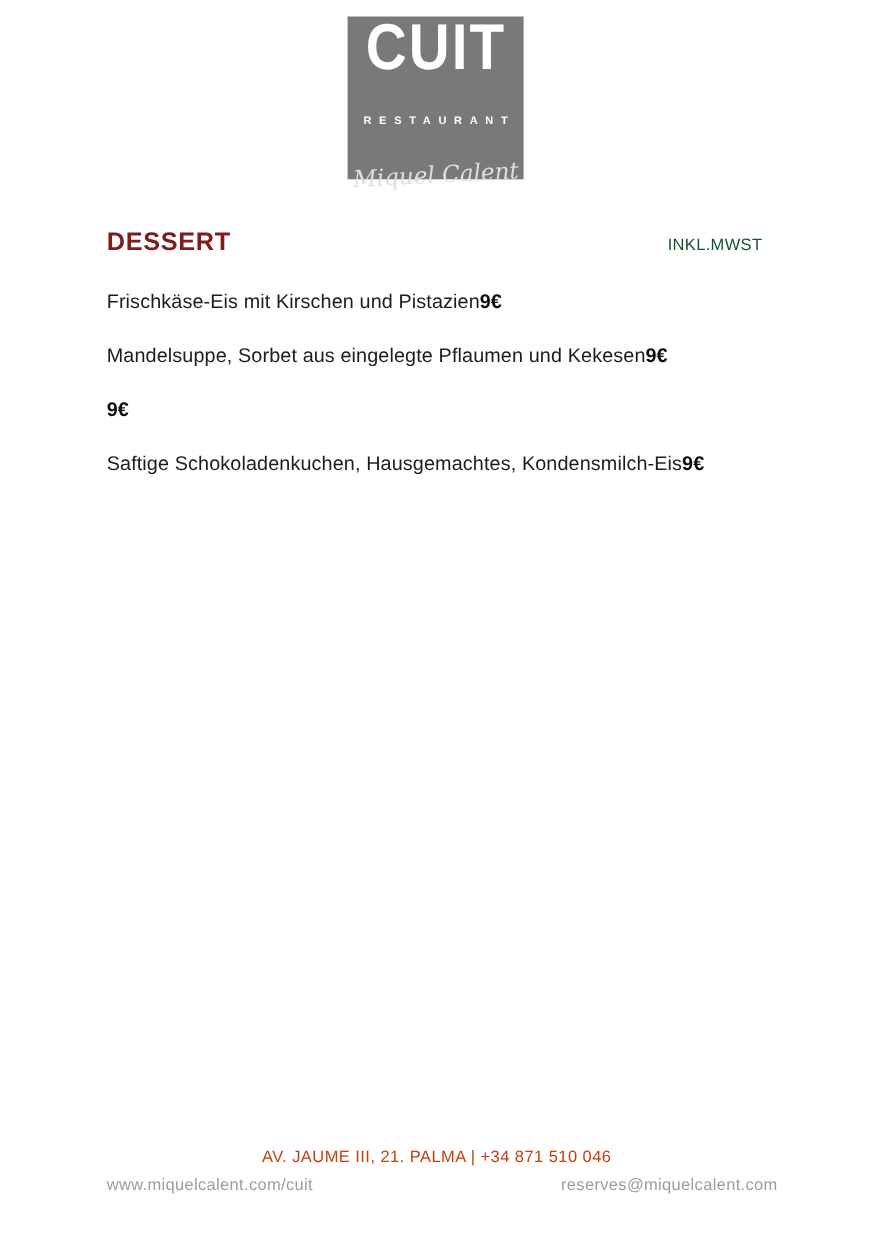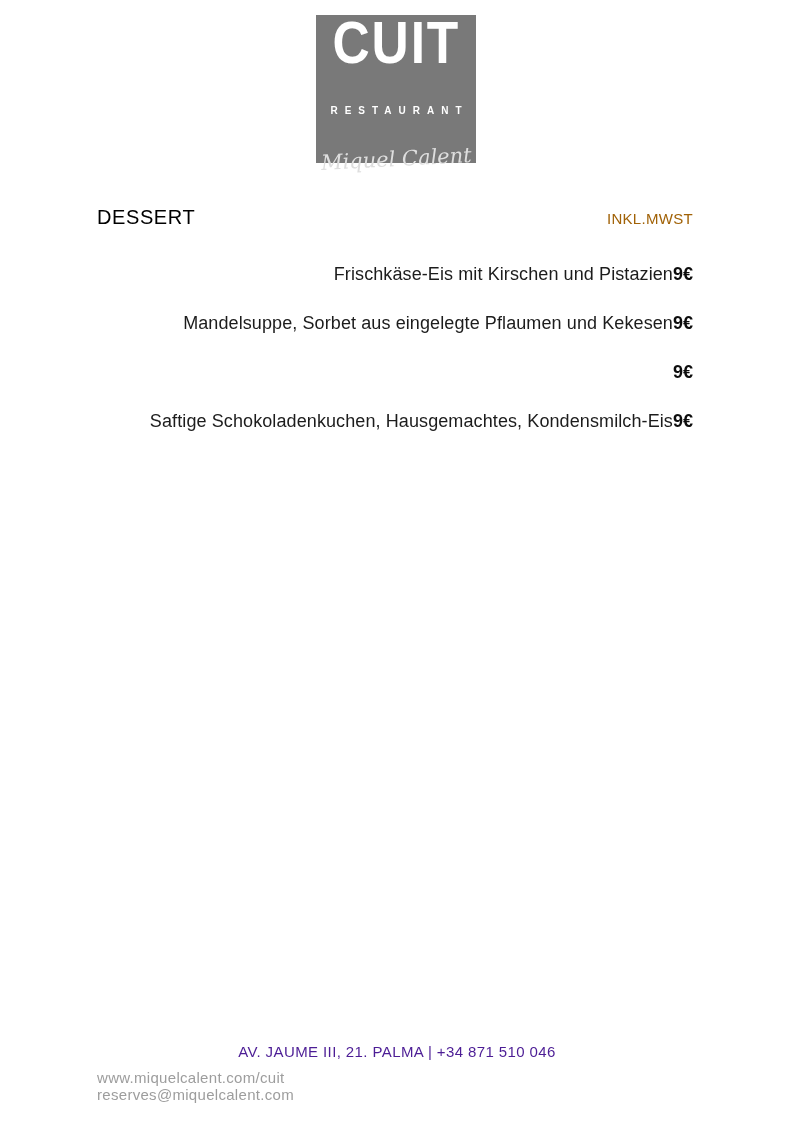--- a/index.html
+++ b/index.html
@@ -66,43 +66,43 @@
   .menu-header {
     position: absolute;
     left: 97px;
     right: 101px;
     top: 206px;
     display: flex;
     justify-content: space-between;
     align-items: baseline;
   }
   .section-title {
-    color: #000000;
-    font-size: 20px;
-    font-weight: 400;
+    color: #7f1d1d;
+    font-size: 23px;
+    font-weight: 700;
     letter-spacing: 0.6px;
   }
   .tax-note {
-    color: #a16207;
+    color: #14532d;
     font-size: 15px;
     font-weight: 400;
     letter-spacing: 0.3px;
   }
 
   
   .menu-items {
     position: absolute;
     left: 97px;
     right: 101px;
     top: 250px;
   }
   .menu-row {
     height: 49px;
     display: flex;
-    justify-content: flex-end;
+    justify-content: flex-start;
     align-items: center;
   }
   .item-name {
     color: #1c1c1c;
     font-size: 18px;
     font-weight: 400;
     letter-spacing: 0.1px;
     white-space: nowrap;
   }
   .item-price {
@@ -112,35 +112,34 @@
     white-space: nowrap;
   }
 
   
   .footer-address {
     position: absolute;
     left: 0;
     right: 0;
     top: 1043px;
     text-align: center;
-    color: #4c1d95;
+    color: #c2410c;
     font-size: 15px;
     letter-spacing: 0.4px;
   }
   .footer-links {
     position: absolute;
     left: 97px;
     right: 87px;
     top: 1069px;
     display: flex;
     justify-content: space-between;
     color: #9d9d9d;
     font-size: 15px;
     letter-spacing: 0.3px;
-    flex-direction: column;
   }
 </style>
 </head>
 <body>
 
 <div class="page">
 
   <div class="logo">
     <div class="logo-brand">CUIT</div>
     <div class="logo-subtitle">RESTAURANT</div>

